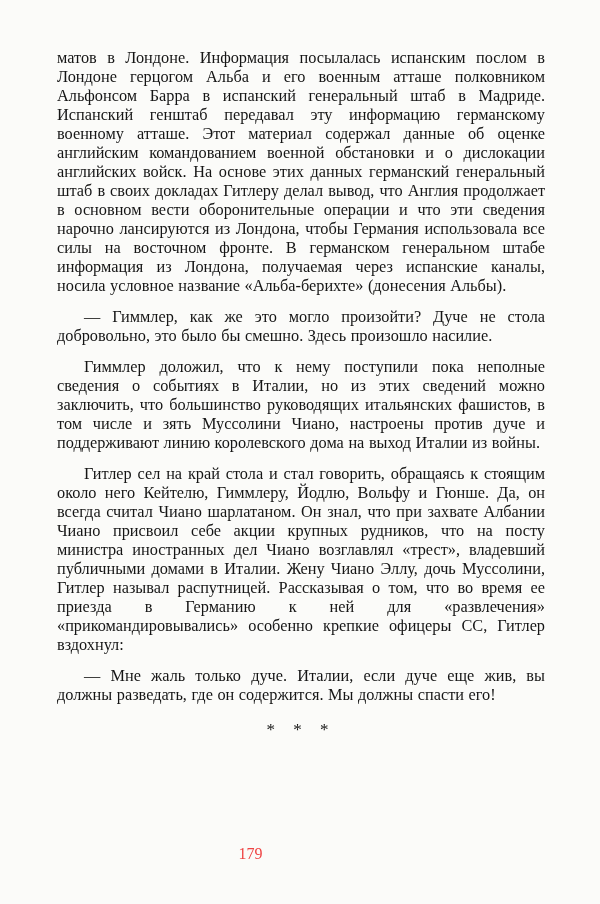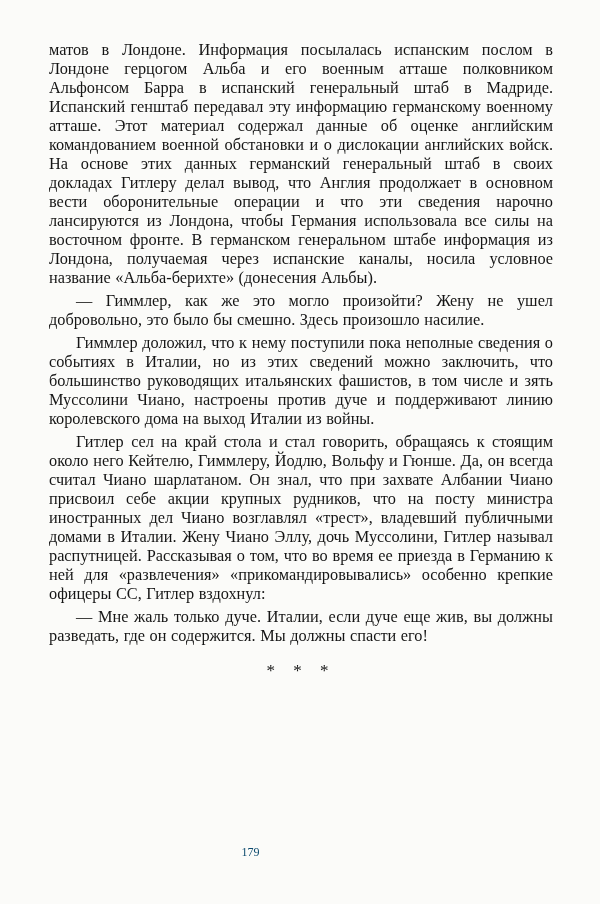--- a/index.html
+++ b/index.html
@@ -21,21 +21,21 @@
     height: 904px;
     box-sizing: border-box;
     padding: 36px 43px 0 45px;
     font-family: "Liberation Serif", "DejaVu Serif", serif;
     font-size: 16.3px;
     line-height: 19px;
     color: #151515;
     text-align: justify;
   }
   .para {
-    margin: 4px;
+    margin: 12px;
     text-indent: 0;
     word-spacing: 0.5px;
   }
   .para.indent {
     text-indent: 27px;
   }
   .separator {
     text-align: center;
     text-indent: 0;
     margin: 16px 0 14px 0;
@@ -43,29 +43,29 @@
     font-size: 17px;
     color: #151515;
   }
   .page-number {
     position: absolute;
     top: 845px;
     left: 0;
     width: 501px;
     text-align: center;
     font-family: "Liberation Serif", "DejaVu Serif", serif;
-    font-size: 12px;
-    color: #0c4a6e;
+    font-size: 16px;
+    color: #ef4444;
   }
 </style>
 </head>
 <body>
 
 <main class="page">
   <p class="para">матов в Лондоне. Информация посылалась испанским послом в Лондоне герцогом Альба и его военным атташе полковником Альфонсом Барра в испанский генеральный штаб в Мадриде. Испанский генштаб передавал эту информацию германскому военному атташе. Этот материал содержал данные об оценке английским командованием военной обстановки и о дислокации английских войск. На основе этих данных германский генеральный штаб в своих докладах Гитлеру делал вывод, что Англия продолжает в основном вести оборонительные операции и что эти сведения нарочно лансируются из Лондона, чтобы Германия использовала все силы на восточном фронте. В германском генеральном штабе информация из Лондона, получаемая через испанские каналы, носила условное название «Альба-берихте» (донесения Альбы).</p>
-  <p class="para indent">— Гиммлер, как же это могло произойти? Жену не ушел добровольно, это было бы смешно. Здесь произошло насилие.</p>
+  <p class="para indent">— Гиммлер, как же это могло произойти? Дуче не стола добровольно, это было бы смешно. Здесь произошло насилие.</p>
   <p class="para indent">Гиммлер доложил, что к нему поступили пока неполные сведения о событиях в Италии, но из этих сведений можно заключить, что большинство руководящих итальянских фашистов, в том числе и зять Муссолини Чиано, настроены против дуче и поддерживают линию королевского дома на выход Италии из войны.</p>
   <p class="para indent">Гитлер сел на край стола и стал говорить, обращаясь к стоящим около него Кейтелю, Гиммлеру, Йодлю, Вольфу и Гюнше. Да, он всегда считал Чиано шарлатаном. Он знал, что при захвате Албании Чиано присвоил себе акции крупных рудников, что на посту министра иностранных дел Чиано возглавлял «трест», владевший публичными домами в Италии. Жену Чиано Эллу, дочь Муссолини, Гитлер называл распутницей. Рассказывая о том, что во время ее приезда в Германию к ней для «развлечения» «прикомандировывались» особенно крепкие офицеры СС, Гитлер вздохнул:</p>
   <p class="para indent">— Мне жаль только дуче. Италии, если дуче еще жив, вы должны разведать, где он содержится. Мы должны спасти его!</p>
   <div class="separator">* * *</div>
 </main>
 
 <footer class="page-number">179</footer>
 
 </body></html>

